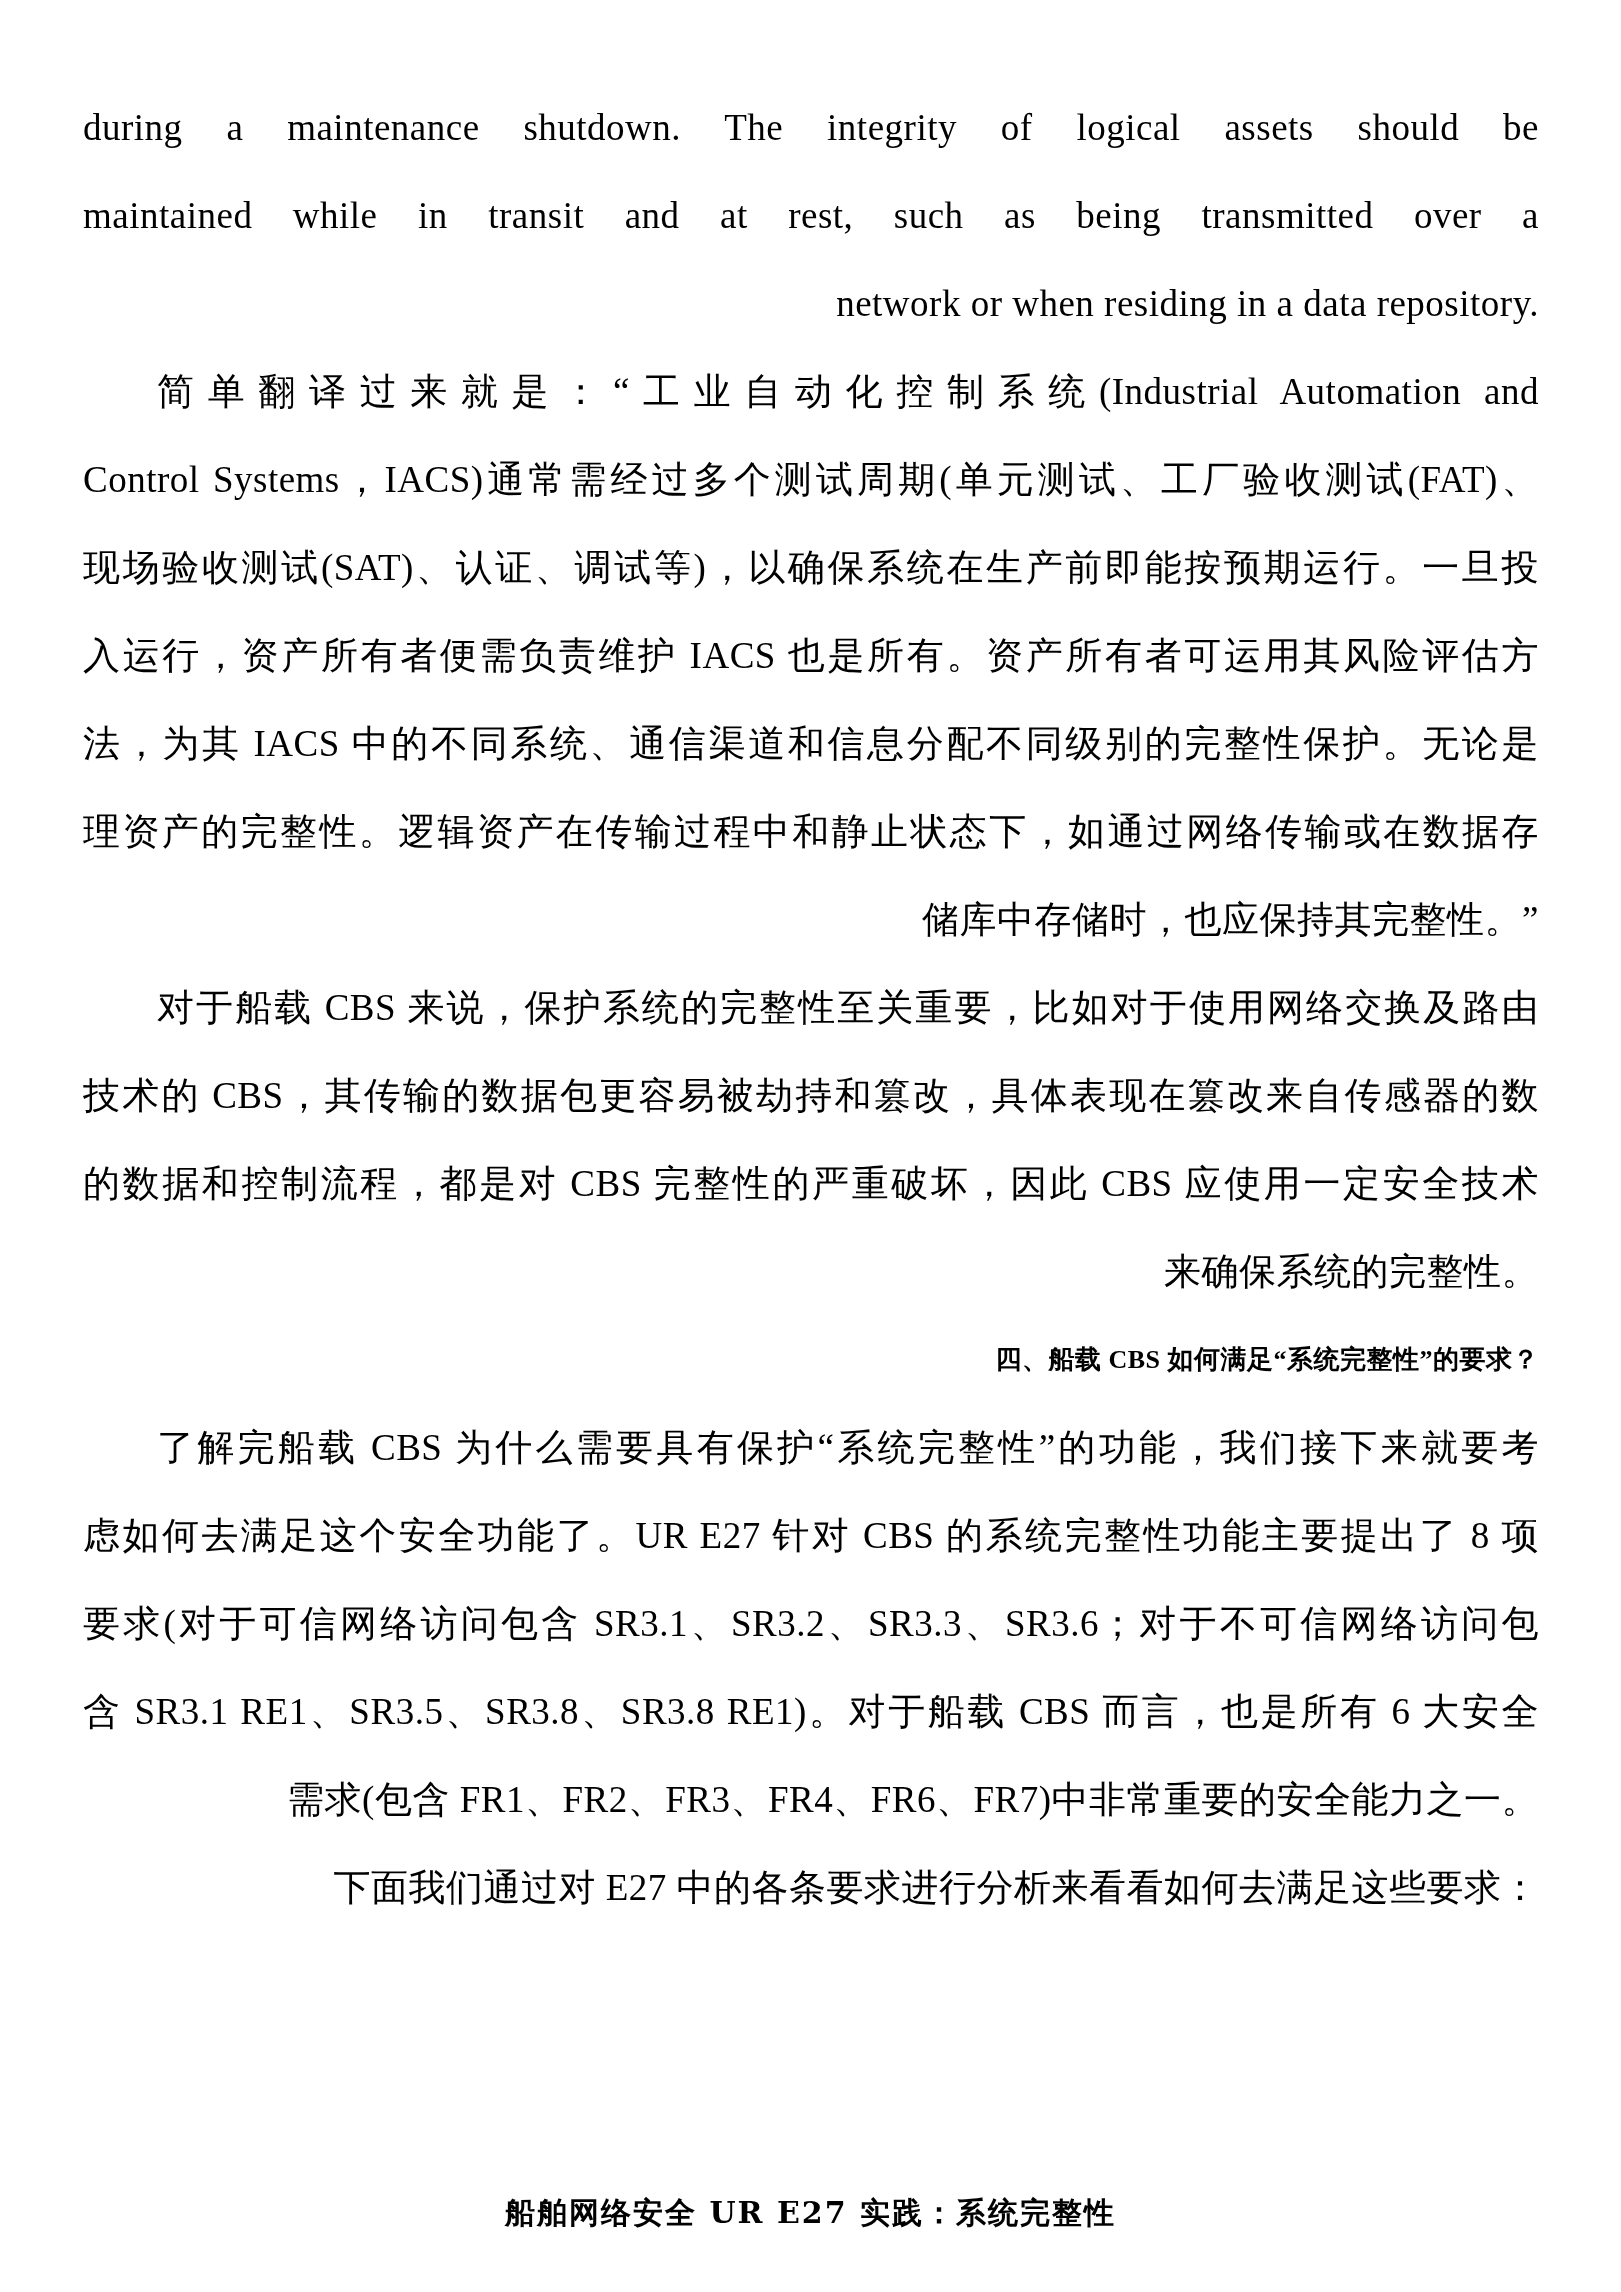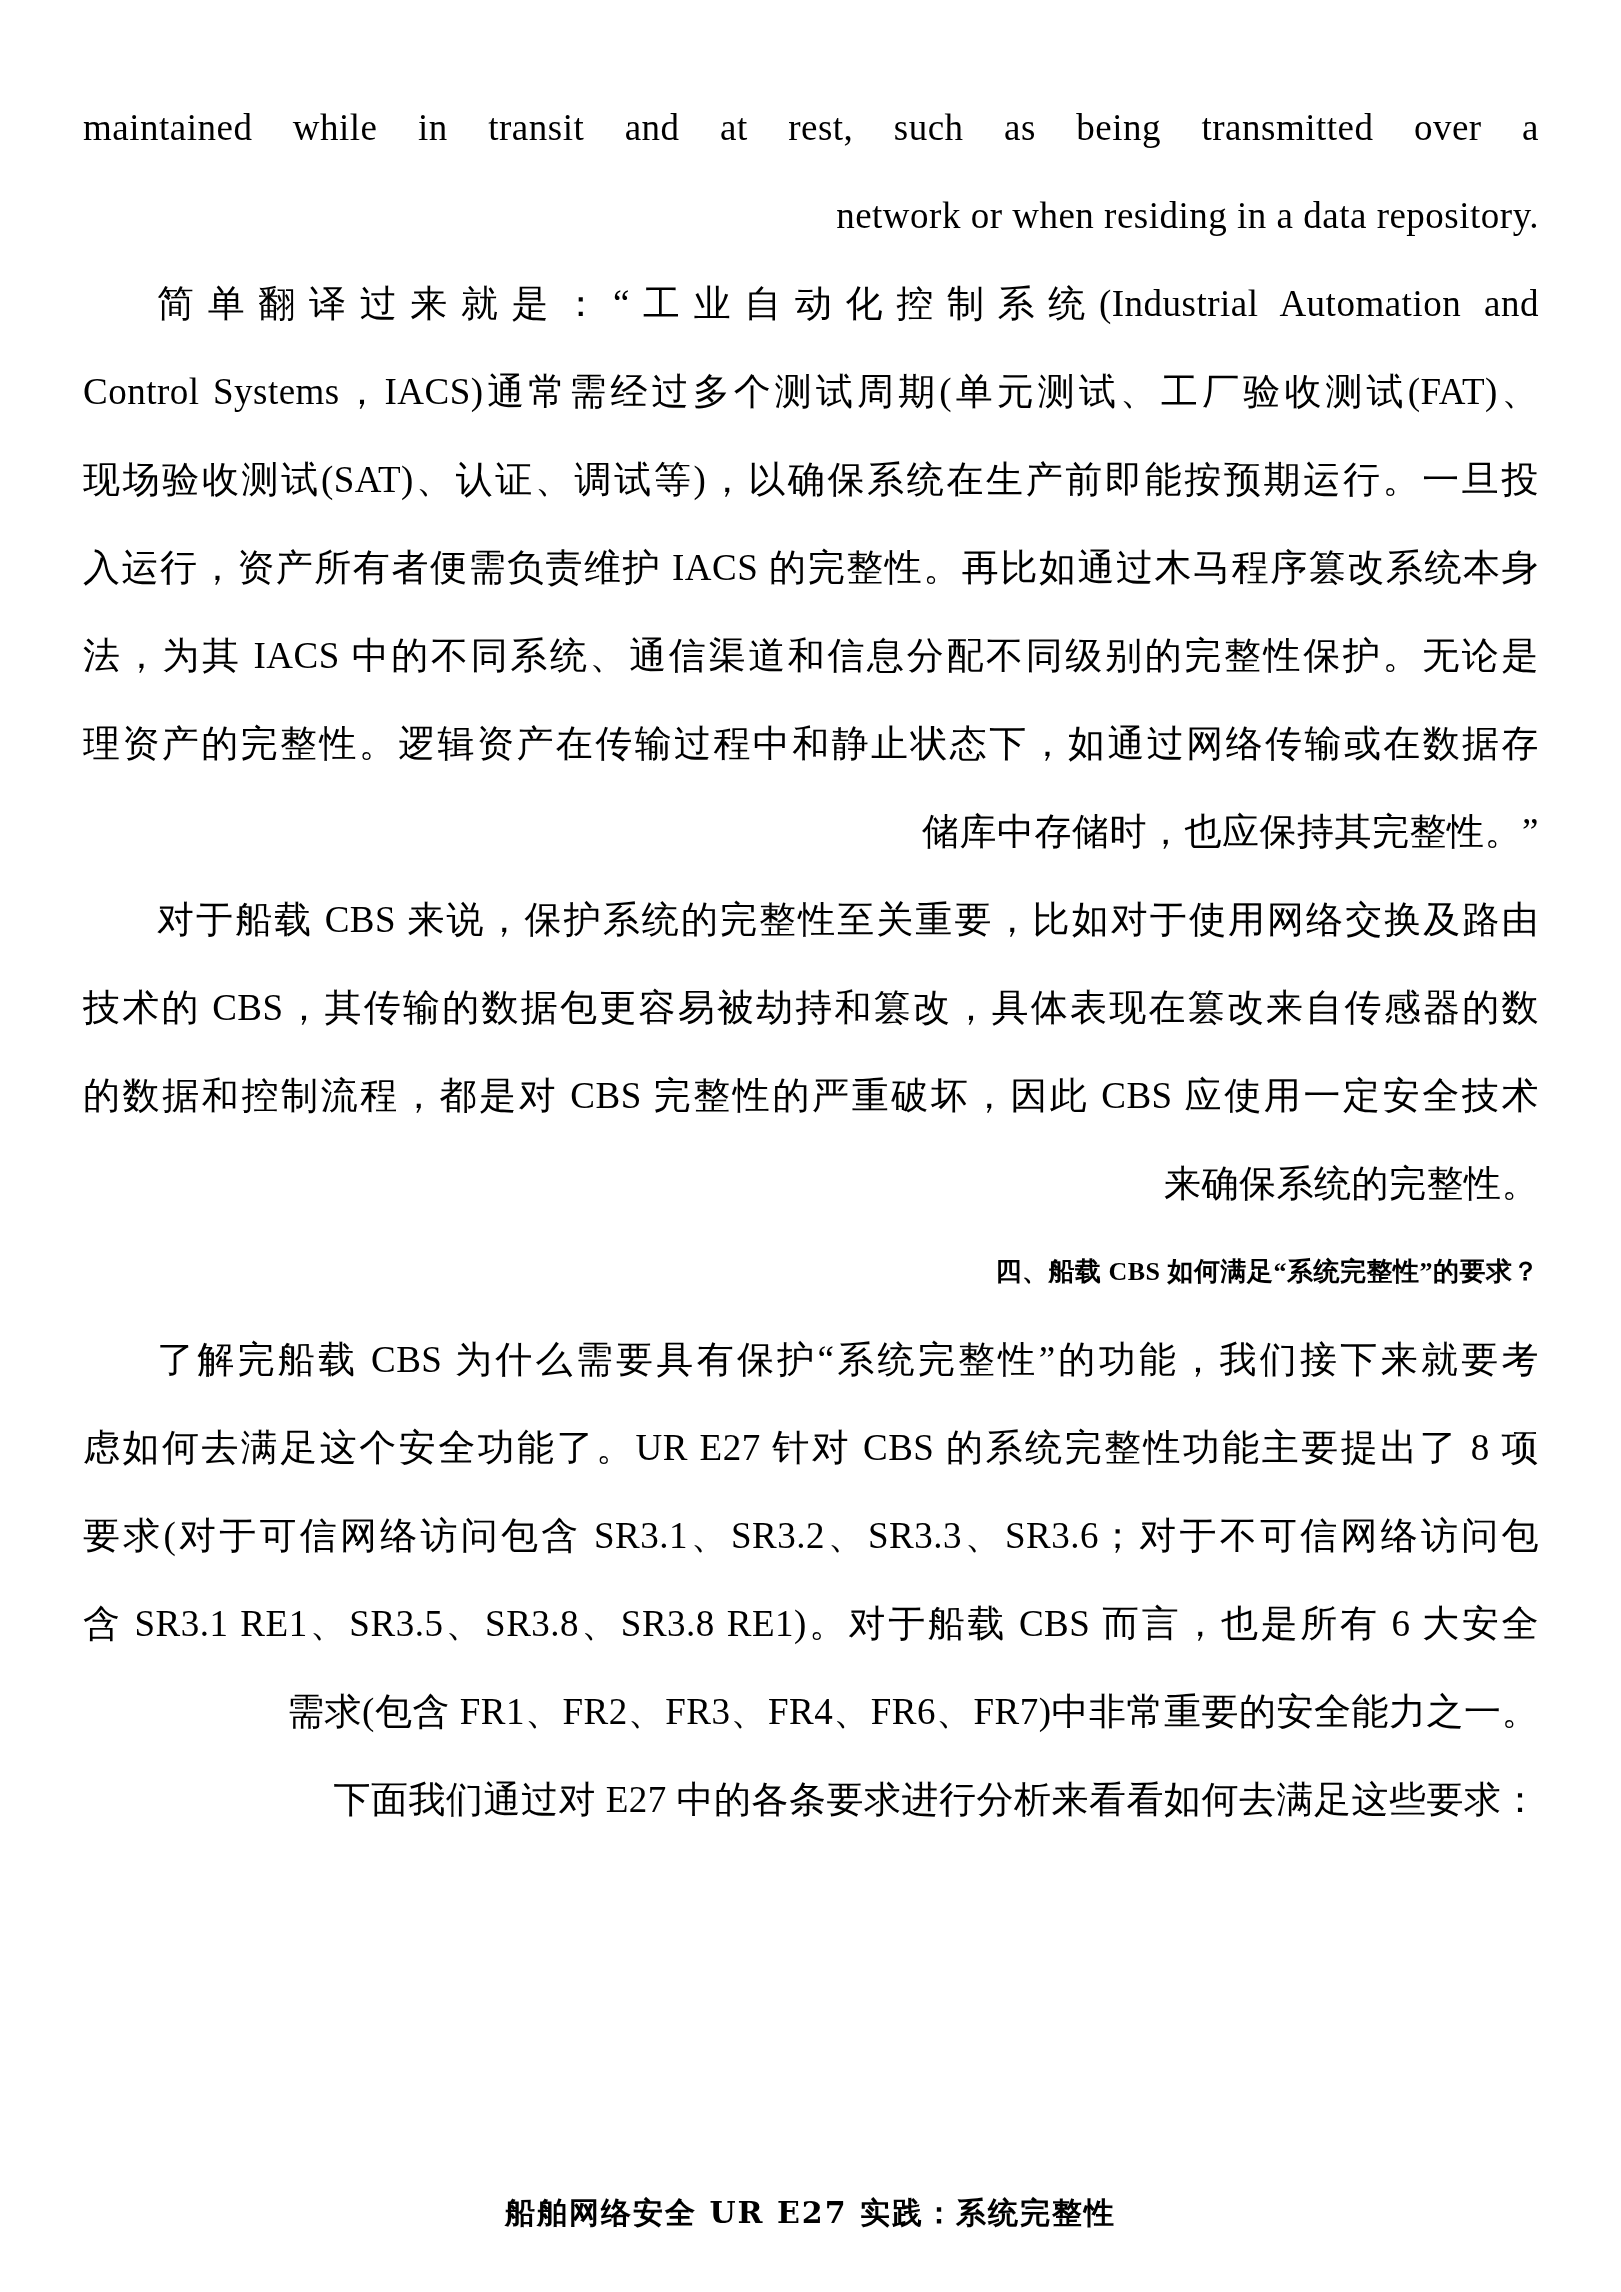--- a/index.html
+++ b/index.html
@@ -58,26 +58,27 @@
     font-weight: 700;
     font-family: "DejaVu Serif", "Liberation Serif", serif;
     letter-spacing: 2px;
   }
 </style>
 </head>
 <body>
 
 <div class="page">
   <div class="body-text">
+      <div class="line j">during a maintenance shutdown. The integrity of logical assets should be</div>
       <div class="line j">maintained while in transit and at rest, such as being transmitted over a</div>
       <div class="line">network or when residing in a data repository.</div>
       <div class="line j i">简单翻译过来就是：“工业自动化控制系统(Industrial Automation and</div>
       <div class="line j">Control Systems，IACS)通常需经过多个测试周期(单元测试、工厂验收测试(FAT)、</div>
       <div class="line j">现场验收测试(SAT)、认证、调试等)，以确保系统在生产前即能按预期运行。一旦投</div>
-      <div class="line j">入运行，资产所有者便需负责维护 IACS 的完整性。再比如通过木马程序篡改系统本身</div>
+      <div class="line j">入运行，资产所有者便需负责维护 IACS 也是所有。资产所有者可运用其风险评估方</div>
       <div class="line j">法，为其 IACS 中的不同系统、通信渠道和信息分配不同级别的完整性保护。无论是</div>
       <div class="line j">理资产的完整性。逻辑资产在传输过程中和静止状态下，如通过网络传输或在数据存</div>
       <div class="line">储库中存储时，也应保持其完整性。”</div>
       <div class="line j i">对于船载 CBS 来说，保护系统的完整性至关重要，比如对于使用网络交换及路由</div>
       <div class="line j">技术的 CBS，其传输的数据包更容易被劫持和篡改，具体表现在篡改来自传感器的数</div>
       <div class="line j">的数据和控制流程，都是对 CBS 完整性的严重破坏，因此 CBS 应使用一定安全技术</div>
       <div class="line">来确保系统的完整性。</div>
       <div class="line h">四、船载 CBS 如何满足“系统完整性”的要求？</div>
       <div class="line j i">了解完船载 CBS 为什么需要具有保护“系统完整性”的功能，我们接下来就要考</div>
       <div class="line j">虑如何去满足这个安全功能了。UR E27 针对 CBS 的系统完整性功能主要提出了 8 项</div>

